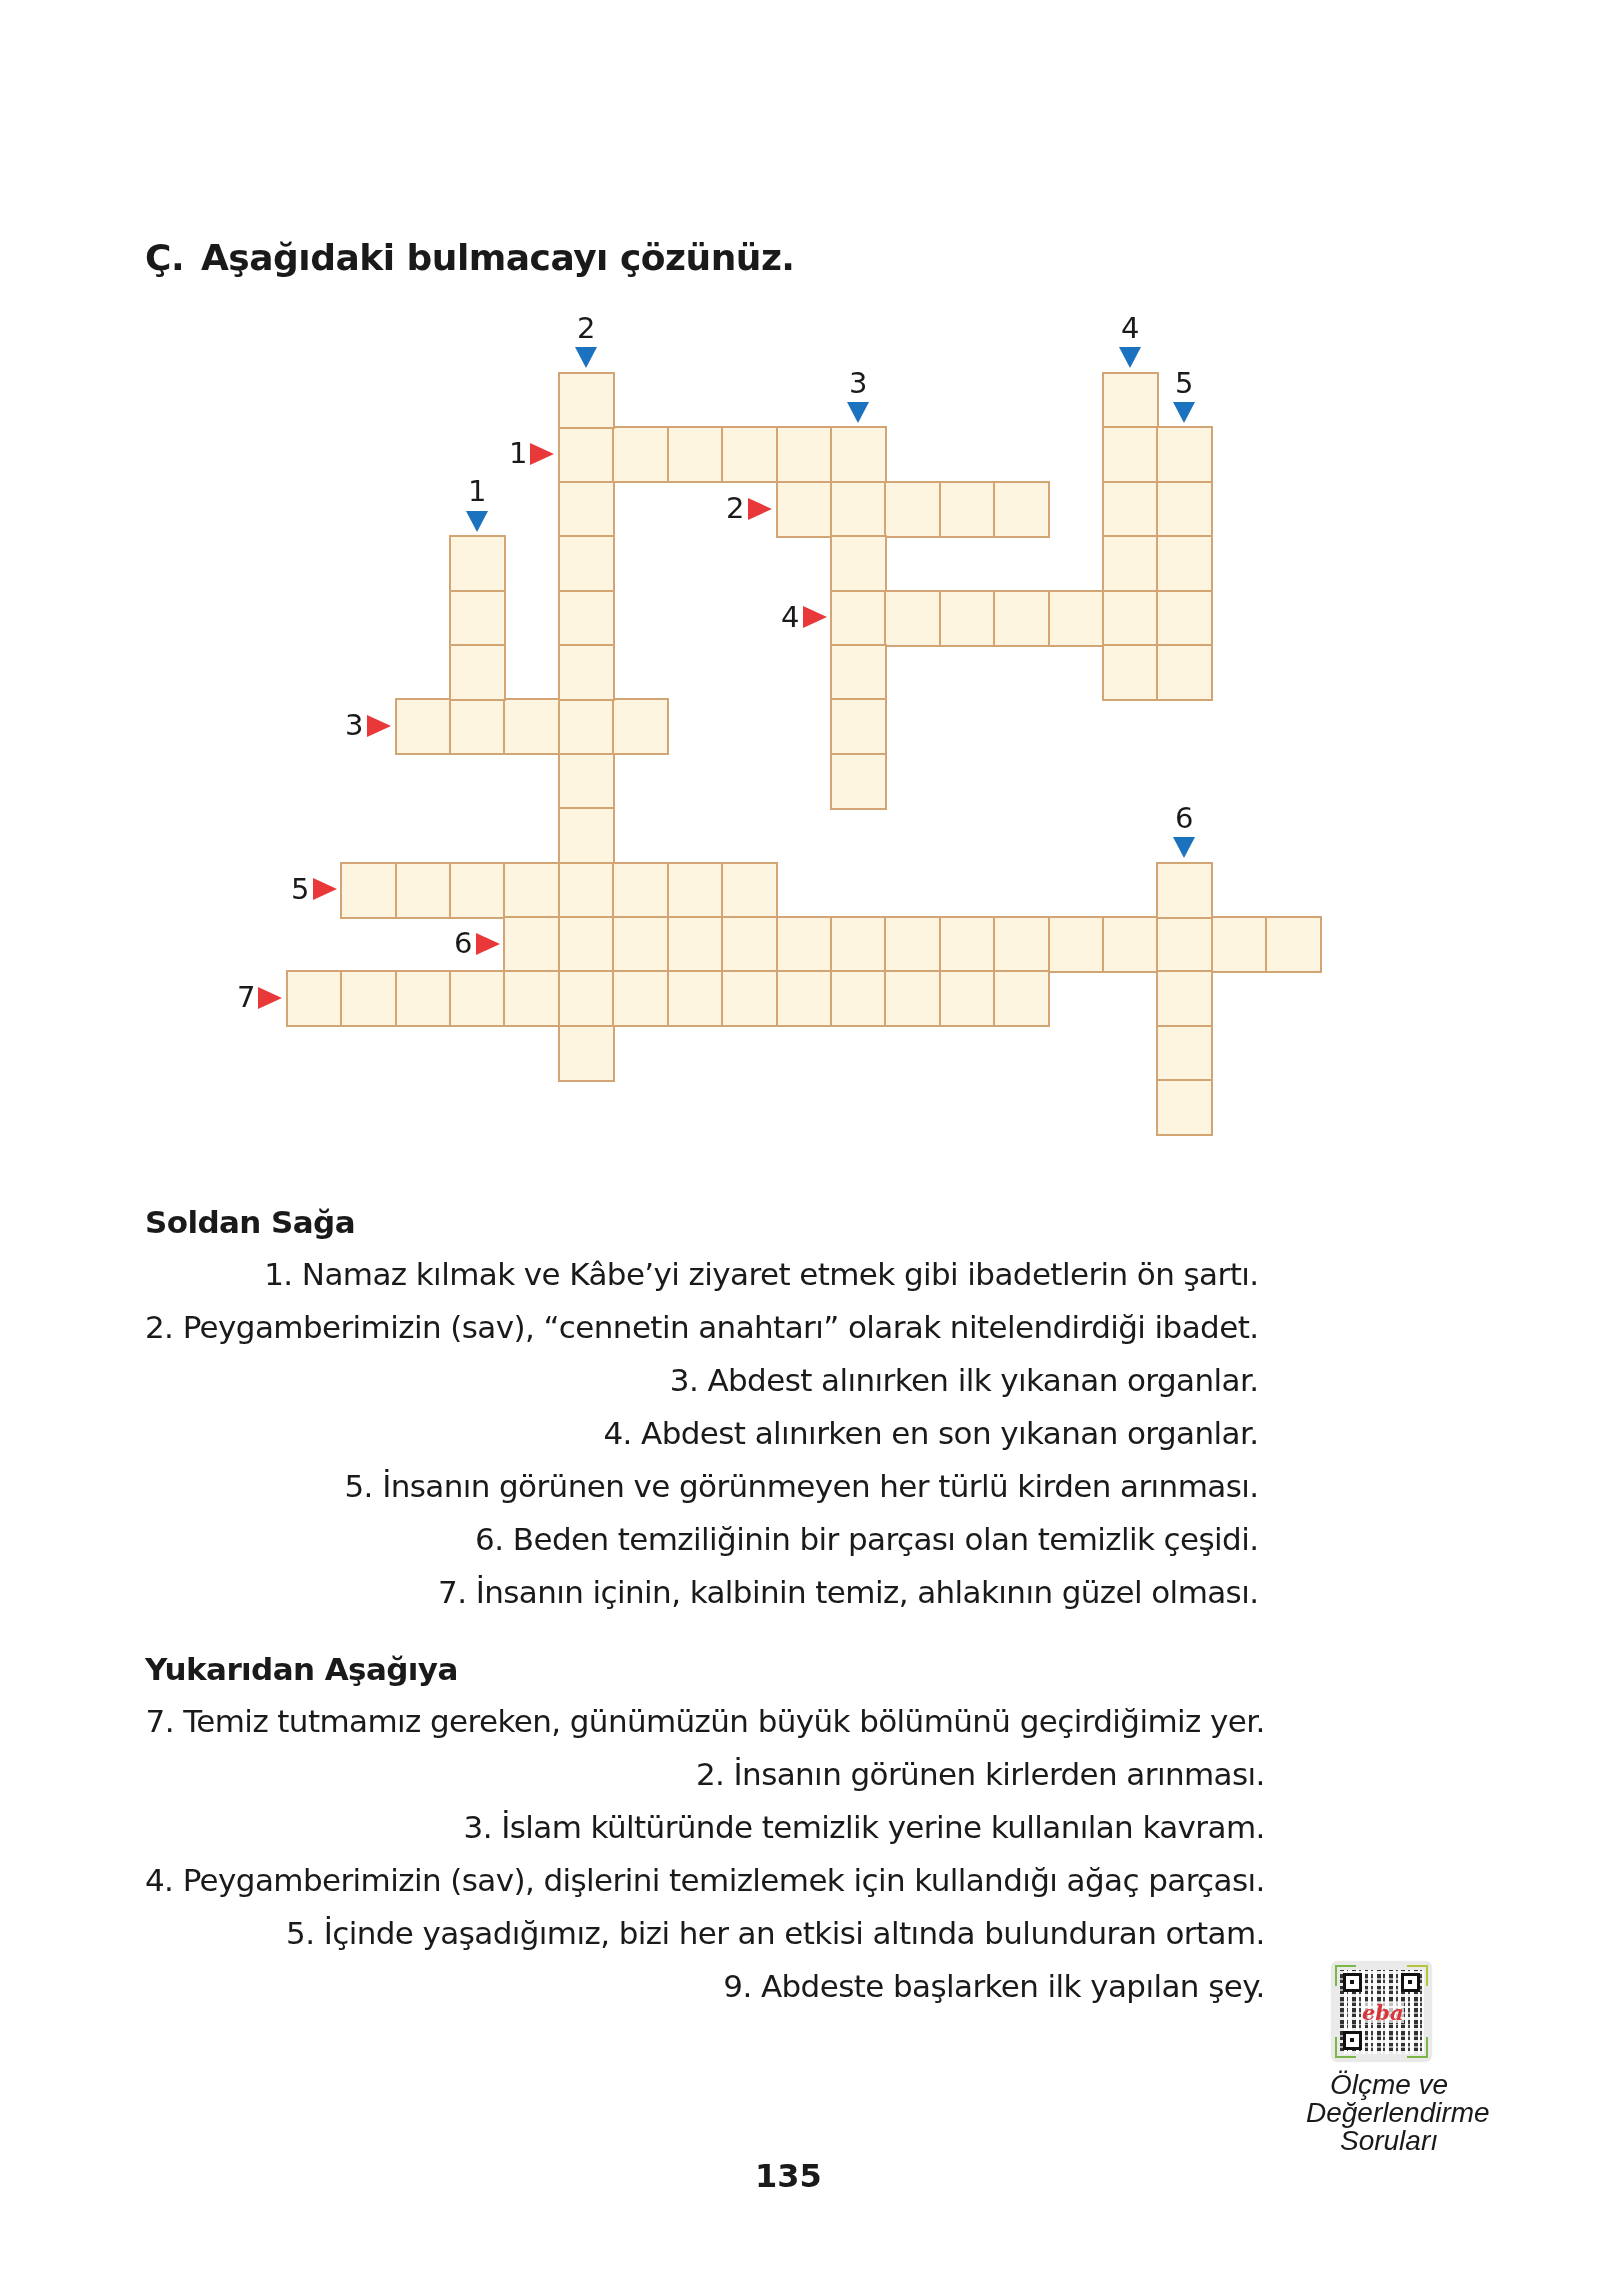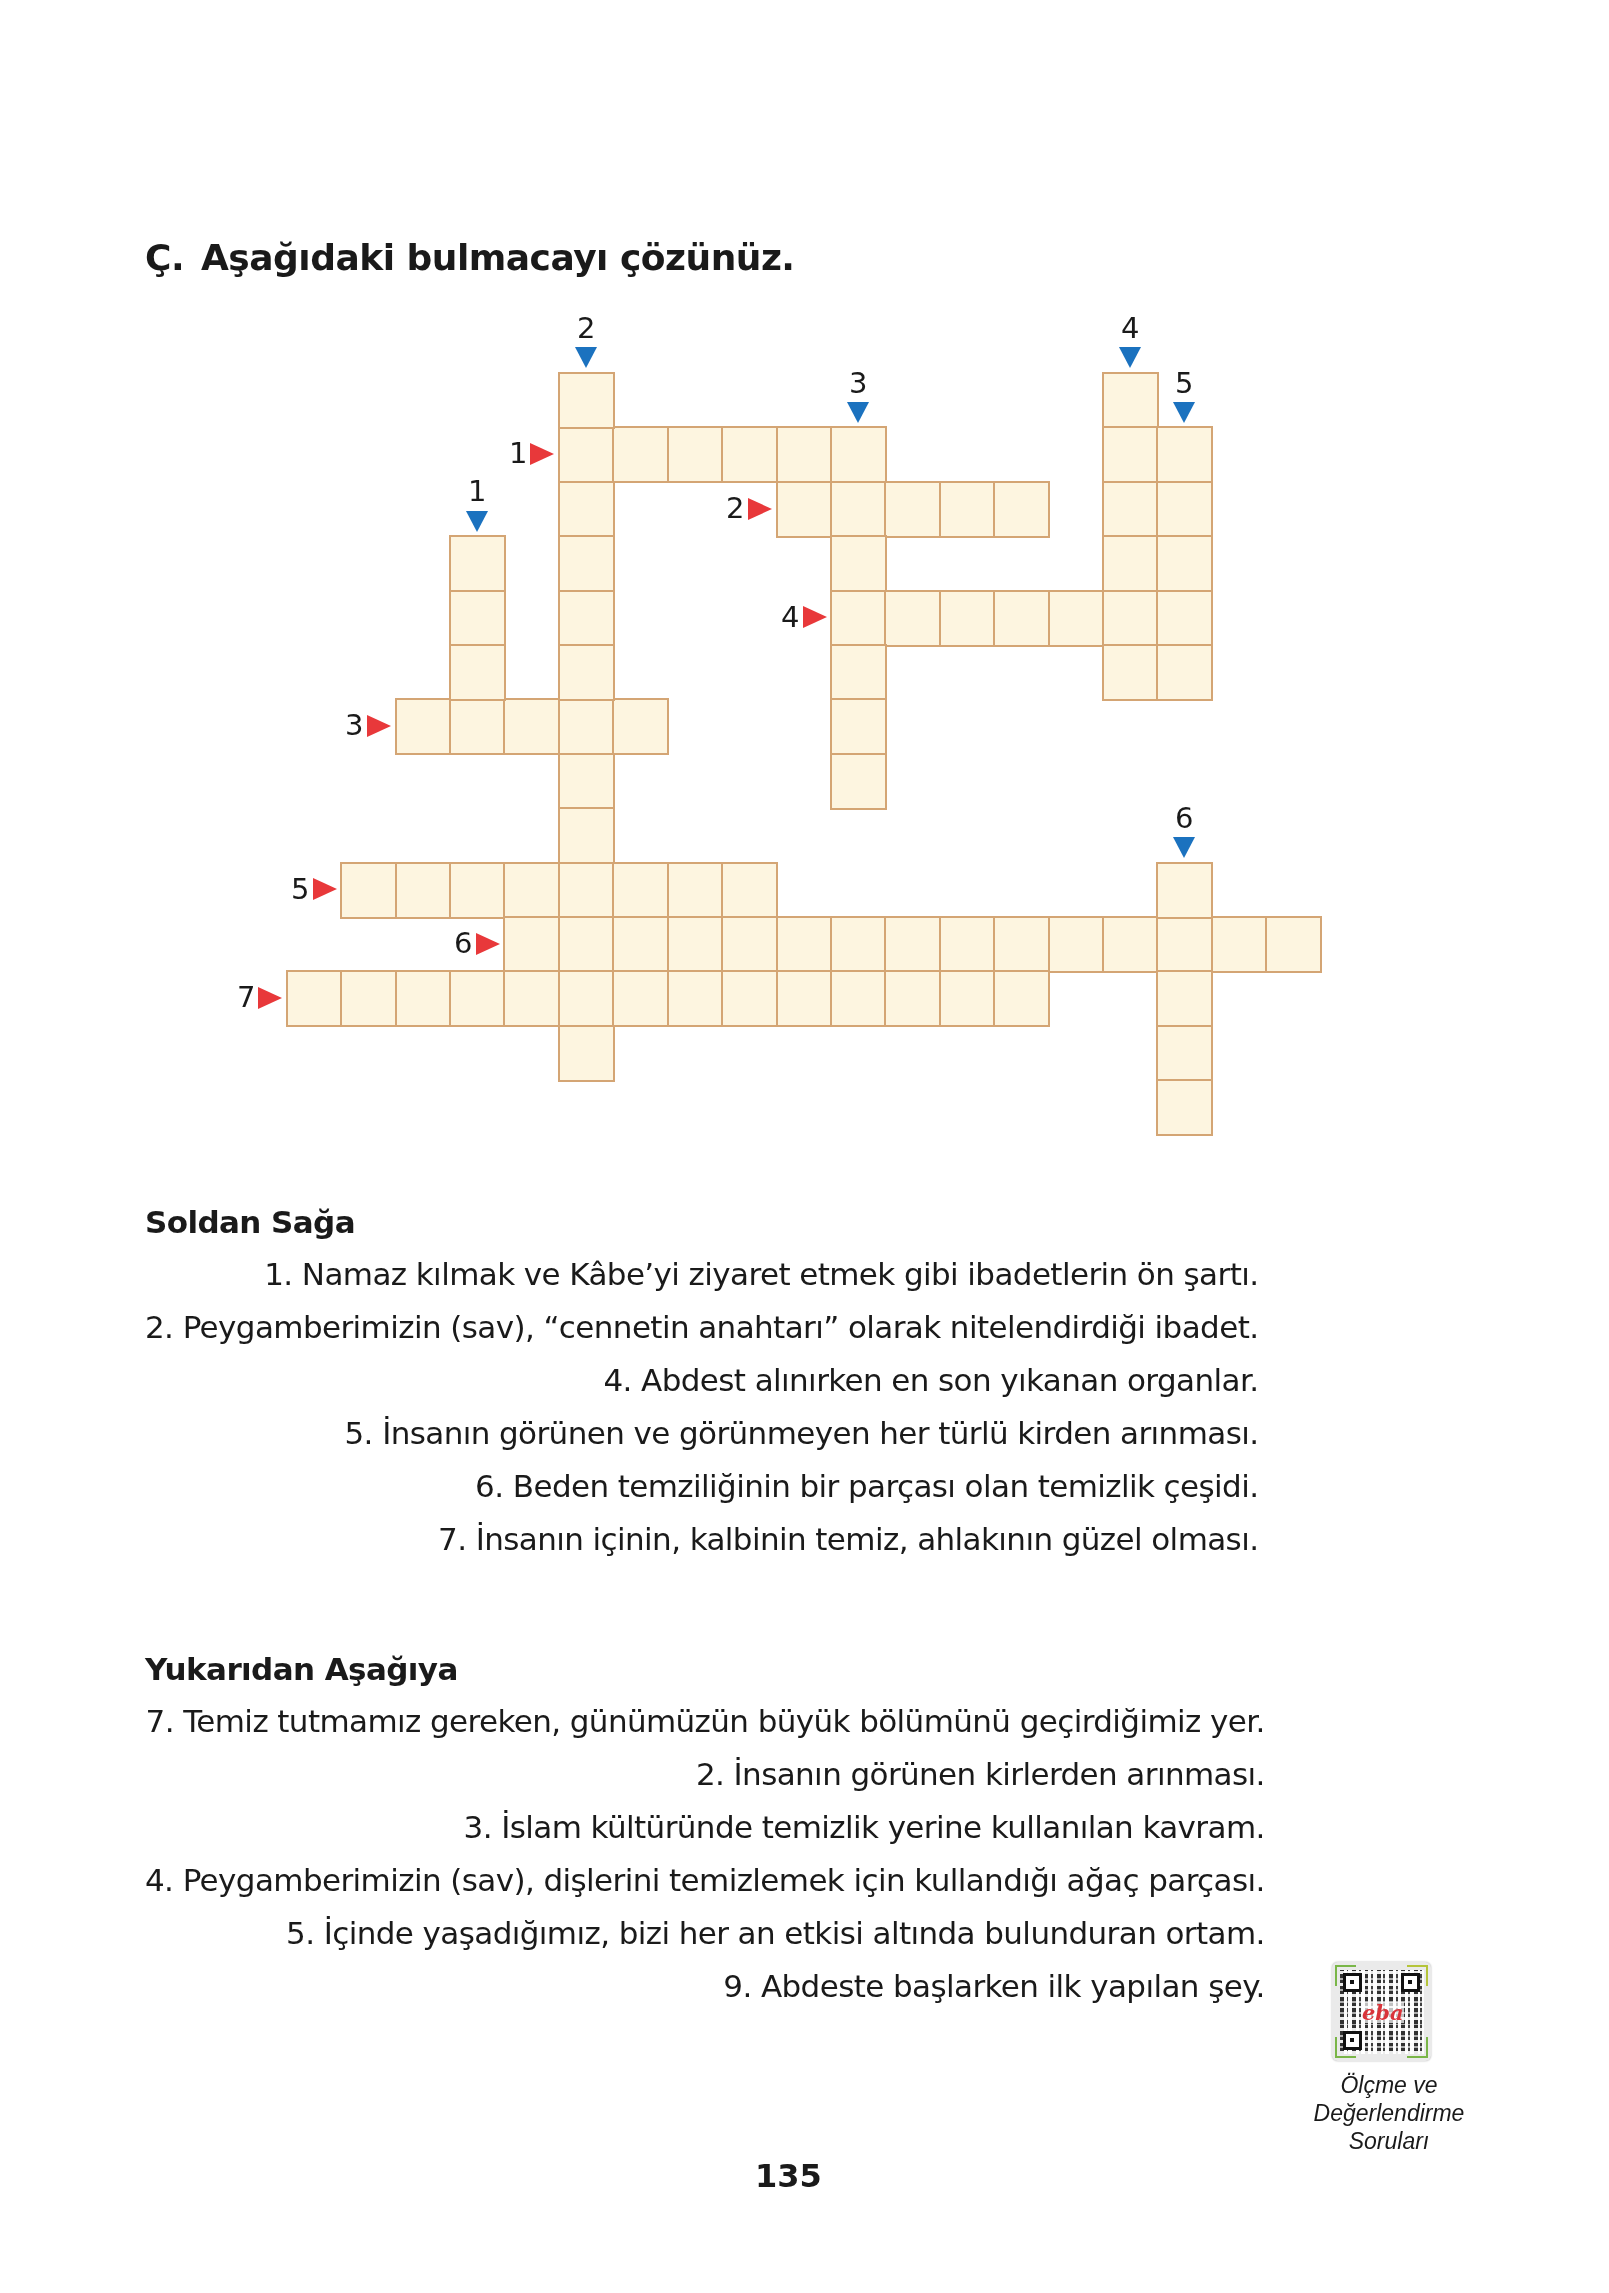--- a/index.html
+++ b/index.html
@@ -29,21 +29,21 @@
           repeating-linear-gradient(90deg, #111 0 3.8px, #fff 3.8px 6.6px, #222 6.6px 8.5px, #fff 8.5px 12.3px),
           #fff; opacity:0.85; }
   .qr .inner2 { position:absolute; left:7.6px; top:7.6px; width:84px; height:84px;
         background: repeating-linear-gradient(0deg, rgba(255,255,255,0.9) 0 2.8px, transparent 2.8px 5.7px, rgba(255,255,255,0.6) 5.7px 7.6px, transparent 7.6px 11.4px); }
   .qr .finder { position:absolute; width:19px; height:19px; border:3.8px solid #111; background:#fff; box-sizing:border-box; }
   .qr .finder::after { content:""; position:absolute; left:3.8px; top:3.8px; width:3.8px; height:3.8px; background:#111; }
   .qr .corner { position:absolute; width:21px; height:21px; box-sizing:border-box; }
   .qr .logo { position:absolute; left:30px; top:40px; font-size:21px; font-style:italic; font-weight:bold;
               color:#d9343a; font-family:"DejaVu Serif", serif; background:rgba(255,255,255,0.7); line-height:1; }
   .qr-caption { position:absolute; left:1306px; top:2071px; width:166px; text-align:center;
-                font-style:italic; font-size:23px; line-height:28px; color:#1a1a1a; font-family:"Liberation Sans", sans-serif; }
+                font-style:italic; font-size:28px; line-height:28px; color:#1a1a1a; font-family:"Liberation Sans", sans-serif; }
   .page-number { position:absolute; left:755px; top:2157px; font-size:32px; font-weight:bold;
                  font-family:"DejaVu Sans", sans-serif; }
 </style>
 </head>
 <body>
 
 <div class="title">
   <span class="letter">Ç.</span><span>Aşağıdaki bulmacayı çözünüz.</span>
 </div>
 
@@ -161,20 +161,21 @@
     <div class="arrow-down" style="left: 1173px; top: 402px; border-top-color: rgb(27, 114, 191);"></div>
     <div class="lbl" style="left: 1175px; top: 369px;">5</div>
     <div class="arrow-down" style="left: 1173px; top: 837px; border-top-color: rgb(27, 114, 191);"></div>
     <div class="lbl" style="left: 1175px; top: 804px;">6</div>
   </div>
 
 <div class="clues" id="across">
   <h3>Soldan Sağa</h3>
   <div class="clue">1. Namaz kılmak ve Kâbe’yi ziyaret etmek gibi ibadetlerin ön şartı.</div>
   <div class="clue">2. Peygamberimizin (sav), “cennetin anahtarı” olarak nitelendirdiği ibadet.</div>
+  <div class="clue">3. Abdest alınırken ilk yıkanan organlar.</div>
   <div class="clue">4. Abdest alınırken en son yıkanan organlar.</div>
   <div class="clue">5. İnsanın görünen ve görünmeyen her türlü kirden arınması.</div>
   <div class="clue">6. Beden temziliğinin bir parçası olan temizlik çeşidi.</div>
   <div class="clue">7. İnsanın içinin, kalbinin temiz, ahlakının güzel olması.</div>
 </div>
 
 <div class="clues" id="down">
   <h3>Yukarıdan Aşağıya</h3>
   <div class="clue">7. Temiz tutmamız gereken, günümüzün büyük bölümünü geçirdiğimiz yer.</div>
   <div class="clue">2. İnsanın görünen kirlerden arınması.</div>

